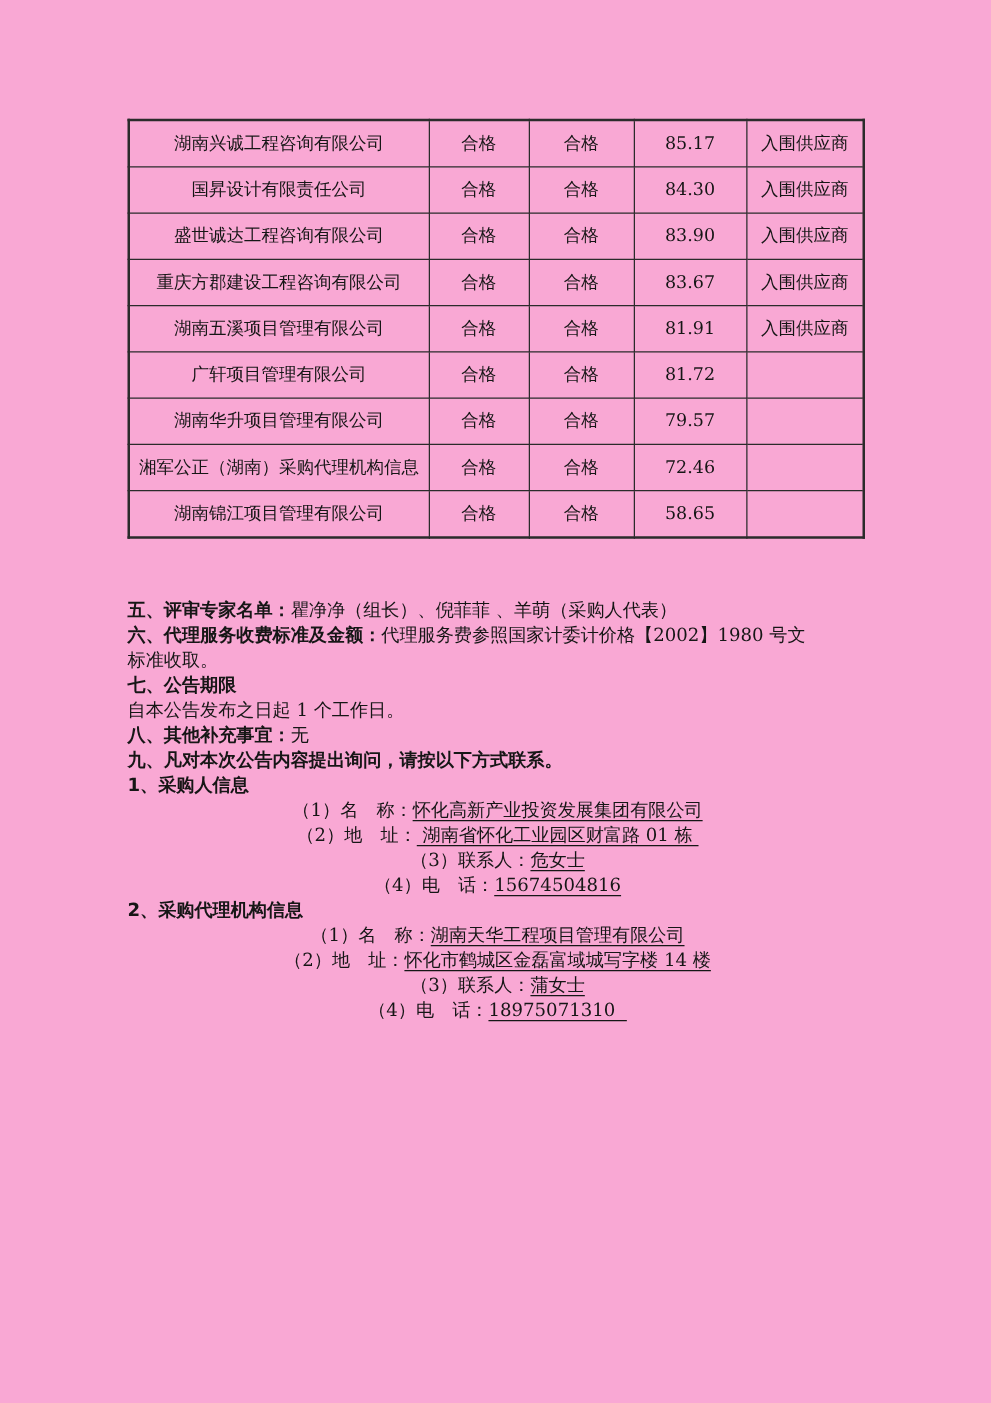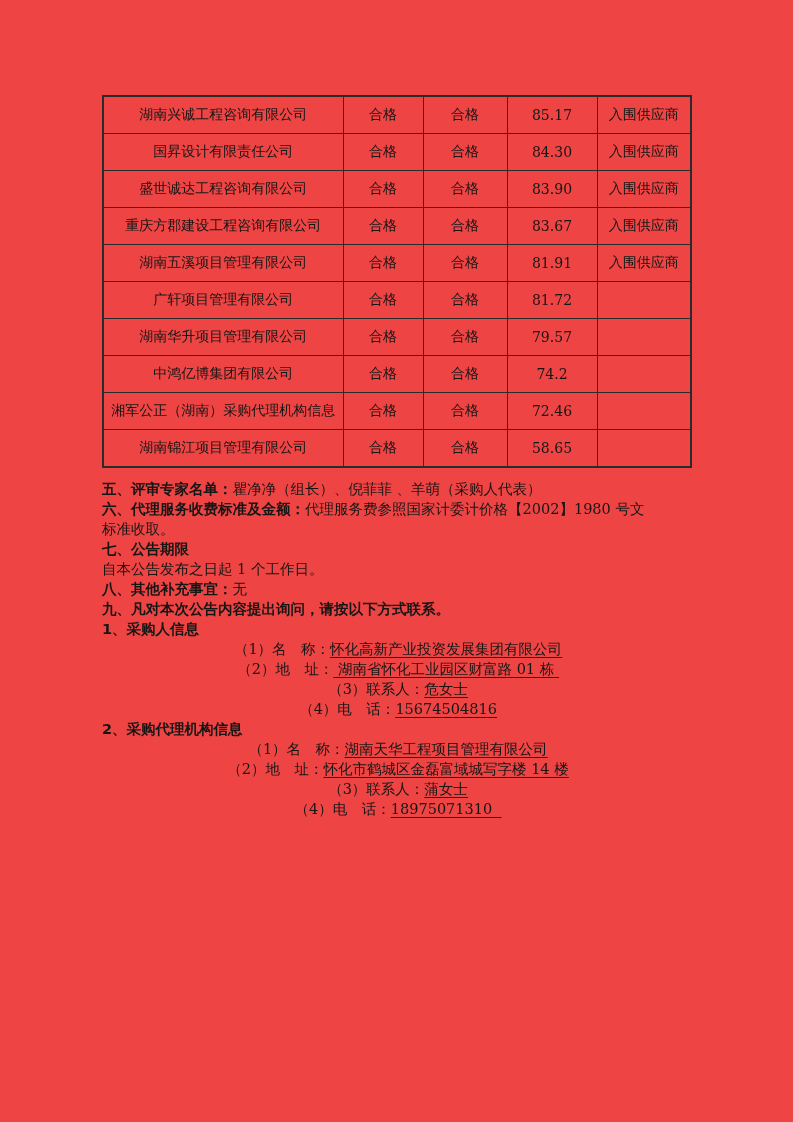--- a/index.html
+++ b/index.html
@@ -1,18 +1,18 @@
 <!DOCTYPE html>
 <html><head>
 <meta charset="utf-8">
 <style>
   html,body { margin:0; padding:0; background:#888; }
   .page {
     position:relative; width:793px; height:1122px; margin:0 auto;
-    background:#ef4444; overflow:hidden;
+    background:#f9a8d4; overflow:hidden;
     font-family:"DejaVu Serif","Liberation Serif",serif;
     color:#161616;
   }
   
   table.tbl {
     position:absolute; left:102px; top:95px;
     border-collapse:collapse; table-layout:fixed;
     border:2px solid #2b2b2b;
   }
   table.tbl td {
@@ -94,27 +94,20 @@
         <td></td>
       </tr>
       <tr>
         <td>湖南华升项目管理有限公司</td>
         <td>合格</td>
         <td>合格</td>
         <td>79.57</td>
         <td></td>
       </tr>
       <tr>
-        <td>中鸿亿博集团有限公司</td>
-        <td>合格</td>
-        <td>合格</td>
-        <td>74.2</td>
-        <td></td>
-      </tr>
-      <tr>
         <td>湘军公正（湖南）采购代理机构信息</td>
         <td>合格</td>
         <td>合格</td>
         <td>72.46</td>
         <td></td>
       </tr>
       <tr>
         <td>湖南锦江项目管理有限公司</td>
         <td>合格</td>
         <td>合格</td>

